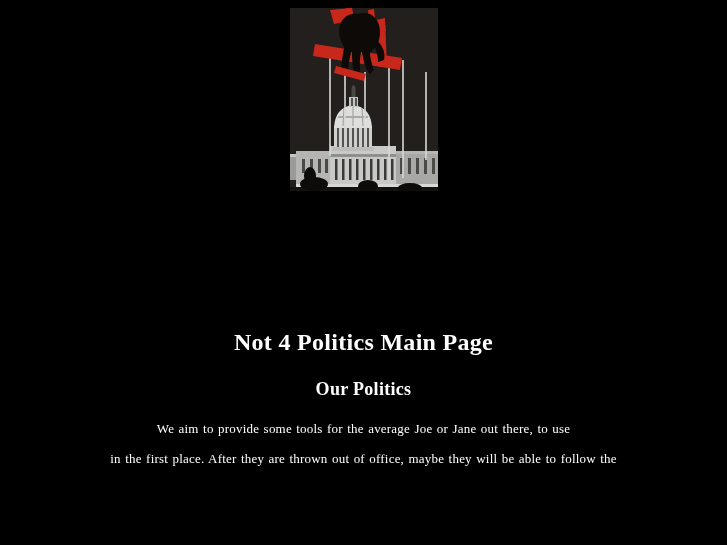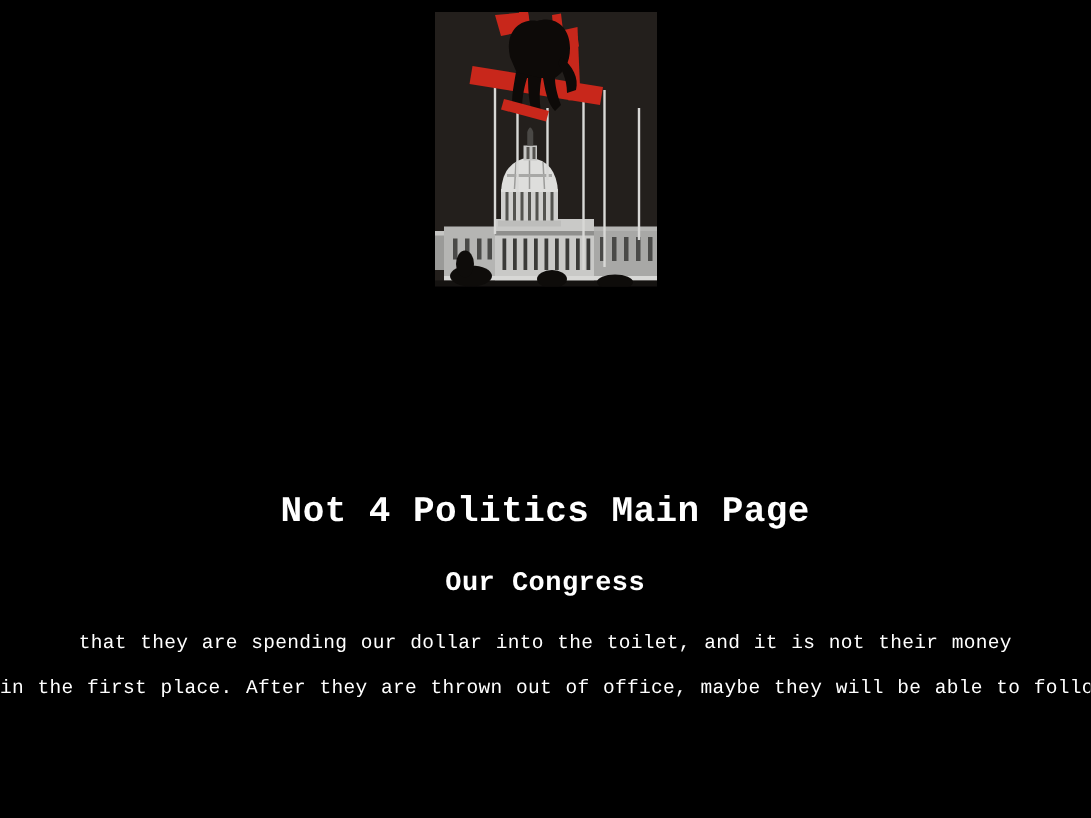--- a/index.html
+++ b/index.html
@@ -1,19 +1,19 @@
 <!DOCTYPE html>
 <html style="--page-bg: #000000; --text: #ffffff; --logo-bg: #231f1c; --logo-red: #c8271b; --hand-black: #0d0a08; --string: #d8d8d6; --capitol-light: #dededc; --capitol-mid: #b5b5b3; --capitol-shadow: #3a3a38;"><head>
 <meta charset="utf-8">
 <style>
   html,body{margin:0;padding:0;background:#000;}
   .screen{
     position:relative;width:727px;height:545px;overflow:hidden;
     background:var(--page-bg,#000);
-    font-family:Liberation Mono, monospace;
+    font-family:Liberation Serif, serif;
   }
   .logo{position:absolute;left:290px;top:8px;width:148px;height:183px;}
   .logo svg{display:block;width:148px;height:183px;}
   .title{
     position:absolute;top:330px;left:0;right:0;margin:0;
     text-align:center;color:var(--text,#fff);
     font-size:24px;font-weight:bold;line-height:24px;letter-spacing:0.3px;
   }
   .subtitle{
     position:absolute;top:380px;left:0;right:0;margin:0;
@@ -132,20 +132,20 @@
           <path d="M72 44 C74 56 76 62 80 66 L84 62 C81 54 80 48 80 44 Z"></path>
           <path d="M84 30 C92 36 96 44 94 52 L88 54 C88 44 84 38 82 34 Z"></path>
         </g>
 
         <path d="M46 58 L76 66 L74 73 L44 65 Z" fill="var(--logo-red)"></path>
       </g>
     </svg>
   </div>
 
   <h1 class="title">Not 4 Politics Main Page</h1>
-  <h2 class="subtitle">Our Congress</h2>
+  <h2 class="subtitle">Our Politics</h2>
 
   <div class="mission">
-    <div class="line">that they are spending our dollar into the toilet, and it is not their money</div>
+    <div class="line">We aim to provide some tools for the average Joe or Jane out there, to use</div>
     <div class="line">in the first place. After they are thrown out of office, maybe they will be able to follow the</div>
   </div>
 
 </div>
 
 </body></html>

